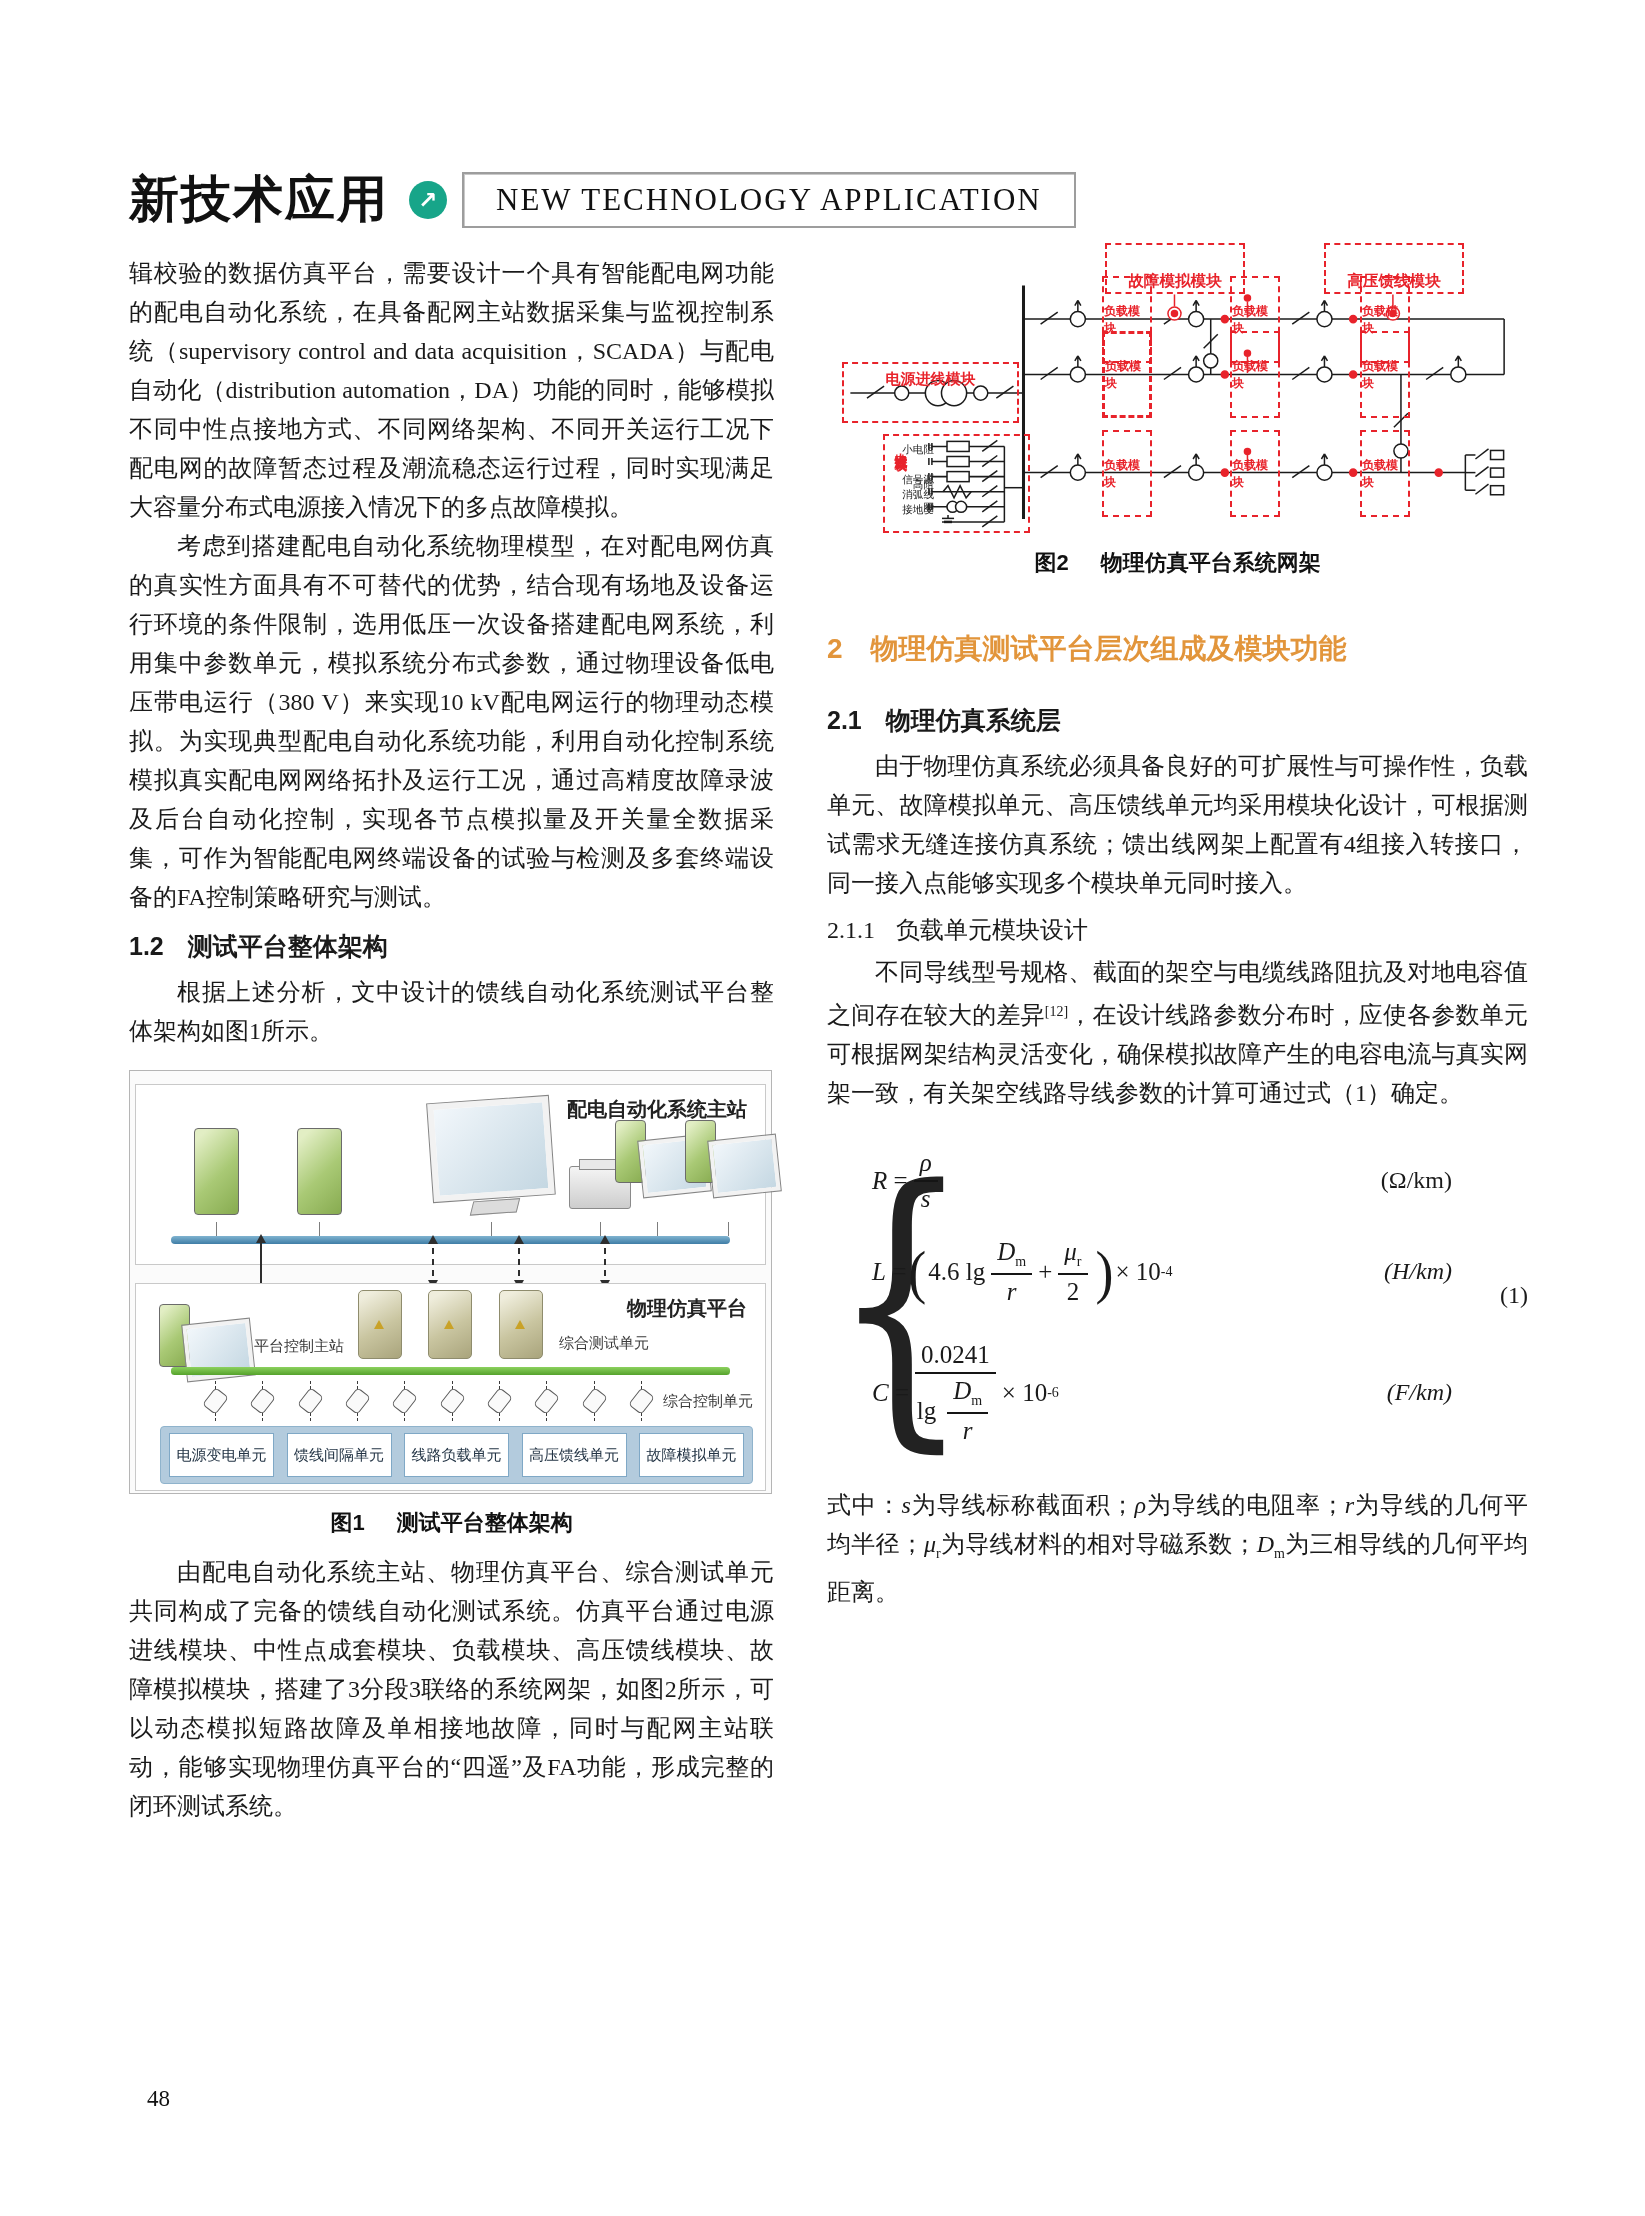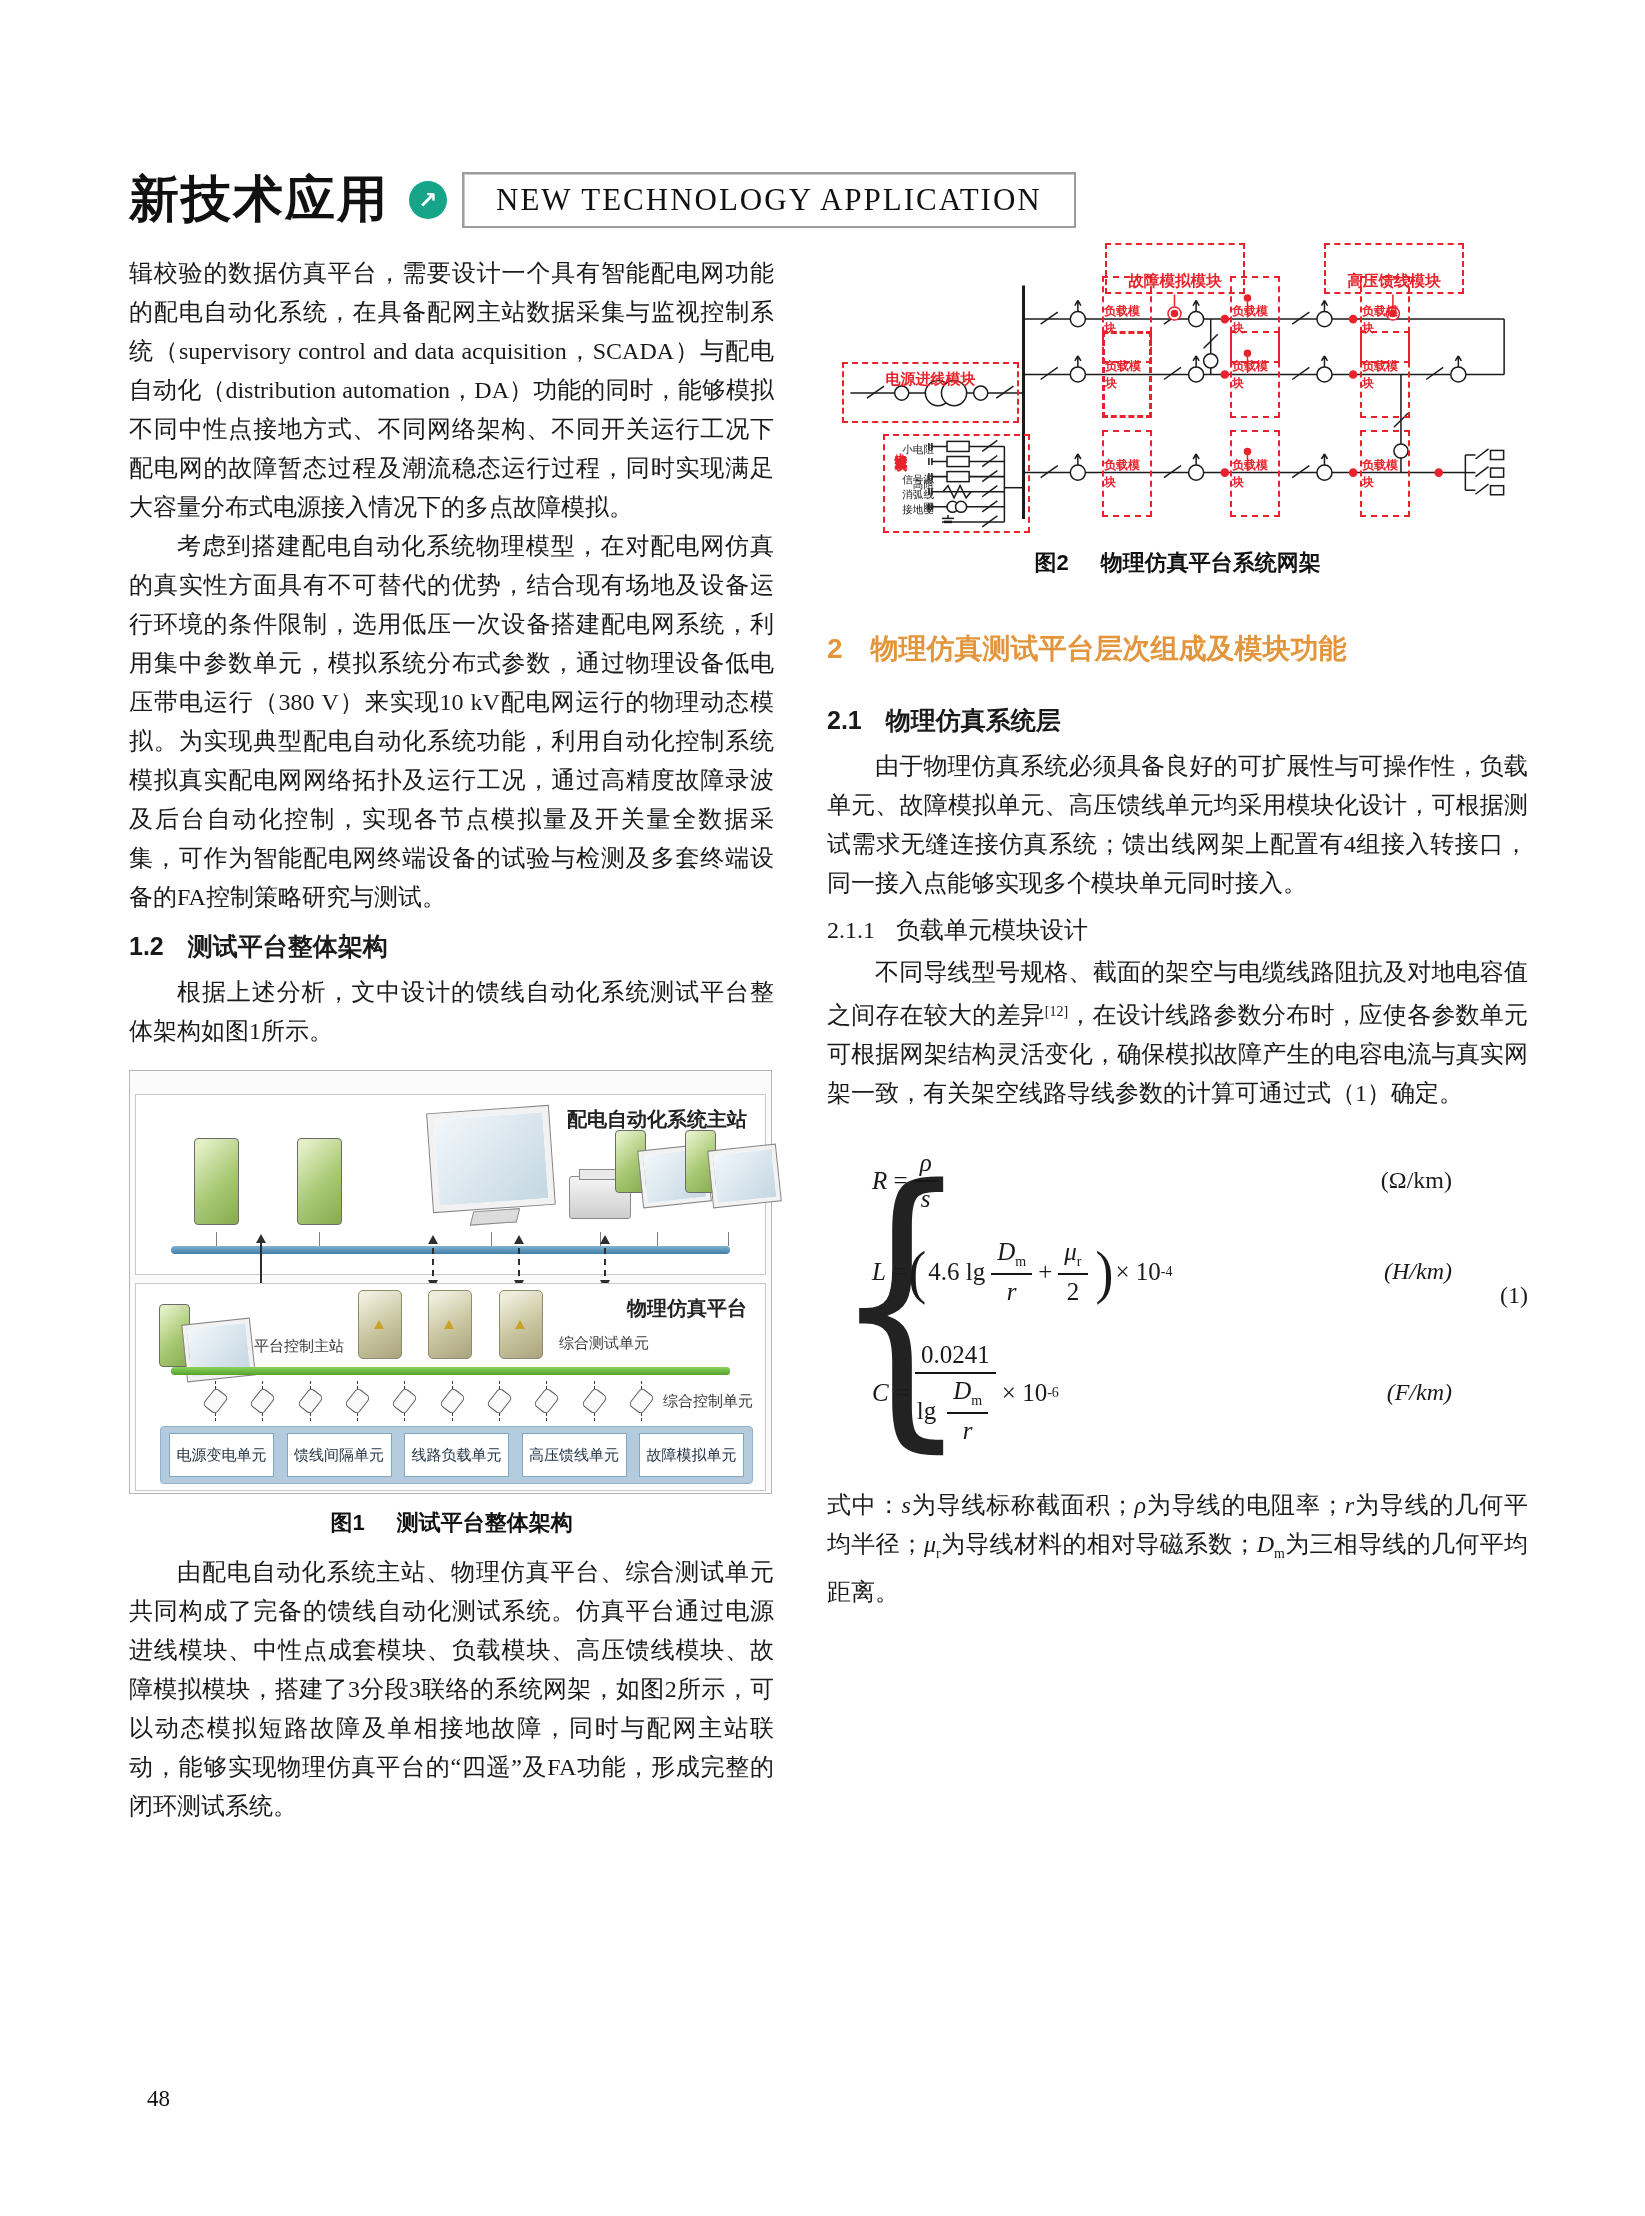--- a/index.html
+++ b/index.html
@@ -29,21 +29,21 @@
   .h-orange{display:flex;align-items:baseline;color:#e2953b;font-family:"Liberation Sans",sans-serif;
             font-weight:bold;font-size:28px;margin:52px 0 0;}
   .h-orange .num{margin-right:28px;}
   .h-serif{display:flex;align-items:baseline;font-size:24px;margin:11px 0 7px;}
   .h-serif .num{margin-right:21px;}
   .fig-caption{display:flex;justify-content:center;gap:32px;font-family:"Liberation Sans",sans-serif;
                font-weight:bold;font-size:22px;margin-top:14px;color:#111;}
   
   .fig1{position:relative;width:641px;height:422px;margin-top:19px;border:1.5px solid #b5b5b5;background:#fbfbfb;}
   .fig1 .sec{position:absolute;left:5px;right:5px;border:1px solid #c9c9c9;background:#fff;}
-  .sec-top{top:23px;height:179px;}
+  .sec-top{top:13px;height:179px;}
   .sec-bot{top:212px;height:206px;}
   .fig1-label{position:absolute;right:18px;top:11px;font-family:"Liberation Sans",sans-serif;
               font-weight:bold;font-size:20px;color:#222;}
   .tower{position:absolute;width:43px;height:85px;border:1.5px solid #6b6b6b;border-radius:4px;
          background:linear-gradient(135deg,#e2eec4 10%,#a9c975 55%,#87ab50);}
   .tower.small{width:29px;height:61px;}
   .monitor{position:absolute;width:121px;}
   .screen{height:86px;border:6px solid #f2f2f2;outline:1.5px solid #858585;
           background:linear-gradient(135deg,#f2f7fb,#c4d7e2);}
   .monitor .stand{width:45px;height:12px;margin:2px auto 0;background:#dcdcdc;border:1px solid #8a8a8a;transform:skewX(-18deg);}

